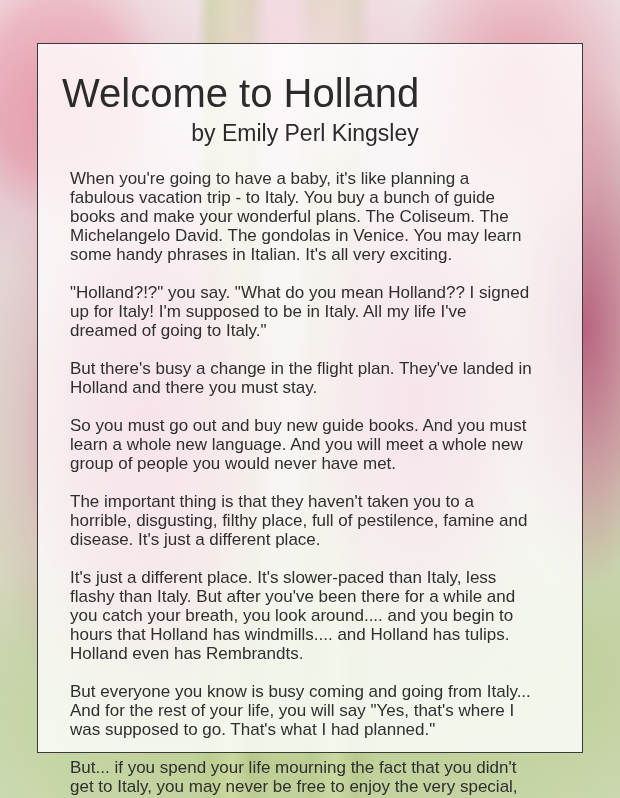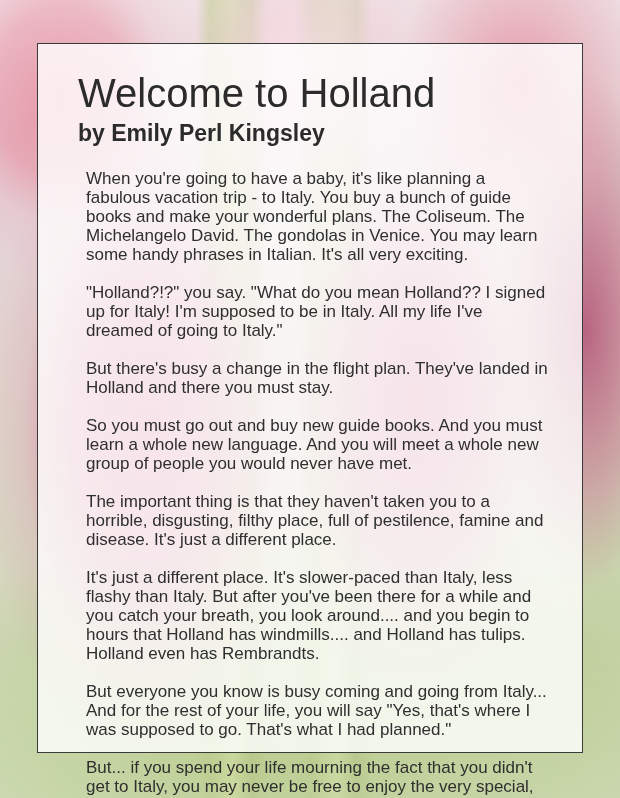--- a/index.html
+++ b/index.html
@@ -70,41 +70,41 @@
     top: 43px;
     width: 546px;
     height: 710px;
     background: rgba(255,255,255,0.80);
     border: 1px solid #3a3a3a;
     box-sizing: border-box;
   }
 
   #paper-inner {
     position: absolute;
-    left: 16px; top: 0;
+    left: 0; top: 0;
     width: 100%;
     height: 100%;
     box-sizing: border-box;
     padding: 26px 30px 20px 24px;
   }
 
   .title {
     margin: 0;
     font-weight: normal;
     font-size: 40px;
     line-height: 46px;
     color: #2b2b2b;
     letter-spacing: 0px;
   }
 
   .byline {
     margin: 4px 0 0 0;
-    text-align: left;
+    text-align: center;
     font-size: 23px;
-    font-weight: bold;
+    font-weight: normal;
     color: #2b2b2b;
     padding-right: 4px;
   }
 
   .body {
     margin-top: 22px;
     padding-left: 8px;
     padding-right: 14px;
   }
 

